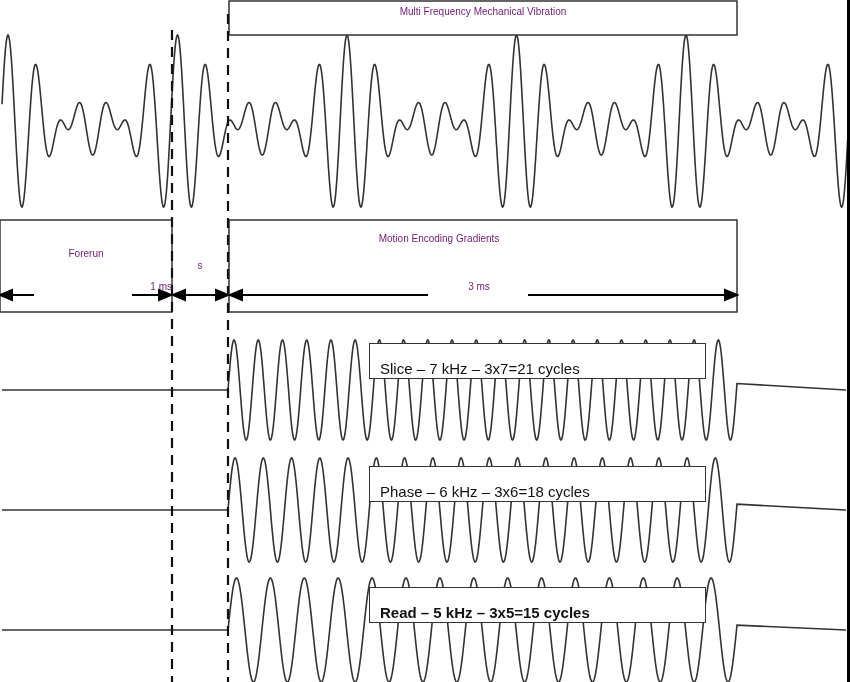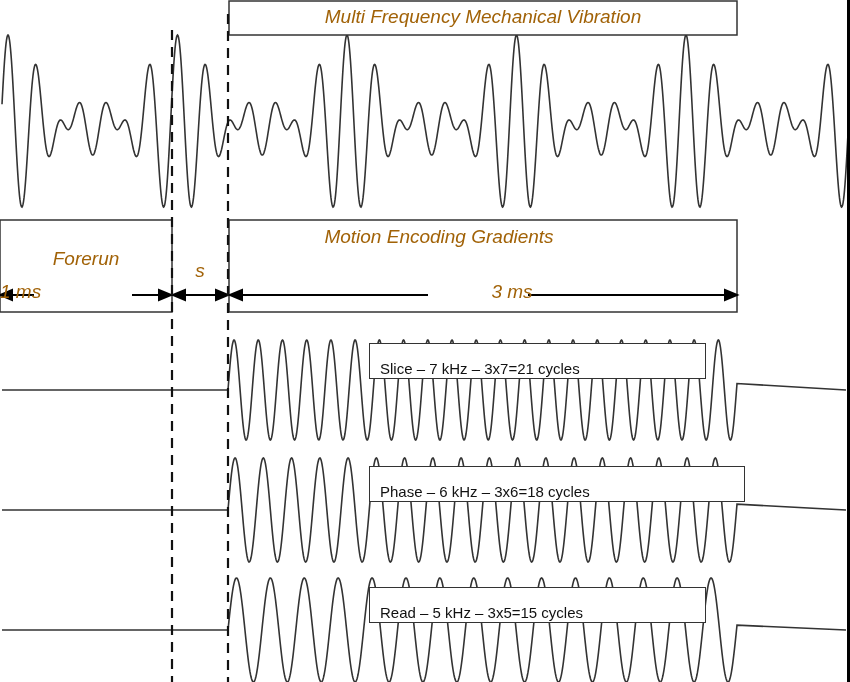--- a/index.html
+++ b/index.html
@@ -1,19 +1,19 @@
 <!DOCTYPE html>
 <html><head>
 <meta charset="utf-8">
 <style>
   html, body { margin: 0; padding: 0; background: #ffffff; }
   body { width: 850px; height: 682px; position: relative; overflow: hidden;
          font-family: "Liberation Sans", sans-serif; }
   #diagram { position: absolute; left: 0; top: 0; }
-  .lbl { position: absolute; font-size: 19px; color: #a16207; white-space: nowrap; font-style: italic; }
+  .lbl { position: absolute; font-size: 10px; color: #701a75; white-space: nowrap; }
   .tag { position: absolute; border: 1.5px solid #333; background: #fff; box-sizing: border-box;
          font-size: 15px; color: #111; padding: 16px 10px; white-space: nowrap; }
   .rbar { position: absolute; right: 0; top: 0; width: 3px; height: 682px; background: #000; }
 </style>
 </head>
 <body>
 
 <svg id="diagram" width="850" height="682" viewBox="0 0 850 682">
 
   <path id="vib-wave" fill="none" stroke="#333" stroke-width="1.6" d="M2.0,104.3L2.5,94.8L3.0,85.6L3.5,76.9L4.0,68.7L4.5,61.3L5.0,54.6L5.5,48.8L6.0,43.9L6.5,40.0L7.0,37.3L7.5,35.6L8.0,35.0L8.5,35.6L9.0,37.3L9.5,40.0L10.0,43.9L10.5,48.8L11.0,54.6L11.5,61.3L12.0,68.7L12.5,76.9L13.0,85.6L13.5,94.8L14.0,104.3L14.5,114.0L15.0,123.8L15.5,133.5L16.0,143.1L16.5,152.4L17.0,161.2L17.5,169.5L18.0,177.2L18.5,184.2L19.0,190.3L19.5,195.6L20.0,199.9L20.5,203.3L21.0,205.6L21.5,206.8L22.0,207.1L22.5,206.3L23.0,204.4L23.5,201.6L24.0,197.9L24.5,193.3L25.0,188.0L25.5,181.9L26.0,175.2L26.5,168.0L27.0,160.4L27.5,152.5L28.0,144.4L28.5,136.2L29.0,128.0L29.5,120.0L30.0,112.2L30.5,104.8L31.0,97.7L31.5,91.2L32.0,85.3L32.5,80.0L33.0,75.5L33.5,71.7L34.0,68.7L34.5,66.4L35.0,65.0L35.5,64.4L36.0,64.6L36.5,65.6L37.0,67.3L37.5,69.6L38.0,72.7L38.5,76.2L39.0,80.3L39.5,84.9L40.0,89.7L40.5,94.9L41.0,100.2L41.5,105.6L42.0,111.1L42.5,116.5L43.0,121.8L43.5,126.9L44.0,131.7L44.5,136.2L45.0,140.4L45.5,144.1L46.0,147.3L46.5,150.1L47.0,152.4L47.5,154.2L48.0,155.5L48.5,156.2L49.0,156.5L49.5,156.3L50.0,155.7L50.5,154.7L51.0,153.3L51.5,151.6L52.0,149.7L52.5,147.5L53.0,145.2L53.5,142.7L54.0,140.2L54.5,137.7L55.0,135.2L55.5,132.8L56.0,130.5L56.5,128.4L57.0,126.5L57.5,124.8L58.0,123.3L58.5,122.1L59.0,121.2L59.5,120.5L60.0,120.1L60.5,120.0L61.0,120.0L61.5,120.3L62.0,120.8L62.5,121.5L63.0,122.2L63.5,123.1L64.0,124.0L64.5,125.0L65.0,126.0L65.5,126.9L66.0,127.7L66.5,128.4L67.0,129.0L67.5,129.4L68.0,129.6L68.5,129.6L69.0,129.4L69.5,129.0L70.0,128.4L70.5,127.5L71.0,126.4L71.5,125.2L72.0,123.7L72.5,122.1L73.0,120.4L73.5,118.6L74.0,116.7L74.5,114.8L75.0,112.9L75.5,111.1L76.0,109.3L76.5,107.7L77.0,106.2L77.5,105.0L78.0,104.0L78.5,103.2L79.0,102.7L79.5,102.5L80.0,102.7L80.5,103.1L81.0,103.9L81.5,105.1L82.0,106.5L82.5,108.3L83.0,110.3L83.5,112.6L84.0,115.1L84.5,117.9L85.0,120.8L85.5,123.8L86.0,127.0L86.5,130.1L87.0,133.2L87.5,136.3L88.0,139.3L88.5,142.1L89.0,144.8L89.5,147.2L90.0,149.3L90.5,151.1L91.0,152.6L91.5,153.8L92.0,154.6L92.5,155.0L93.0,155.0L93.5,154.6L94.0,153.8L94.5,152.6L95.0,151.1L95.5,149.3L96.0,147.2L96.5,144.8L97.0,142.1L97.5,139.3L98.0,136.3L98.5,133.2L99.0,130.1L99.5,127.0L100.0,123.8L100.5,120.8L101.0,117.9L101.5,115.1L102.0,112.6L102.5,110.3L103.0,108.3L103.5,106.5L104.0,105.1L104.5,103.9L105.0,103.1L105.5,102.7L106.0,102.5L106.5,102.7L107.0,103.2L107.5,104.0L108.0,105.0L108.5,106.2L109.0,107.7L109.5,109.3L110.0,111.1L110.5,112.9L111.0,114.8L111.5,116.7L112.0,118.6L112.5,120.4L113.0,122.1L113.5,123.7L114.0,125.2L114.5,126.4L115.0,127.5L115.5,128.4L116.0,129.0L116.5,129.4L117.0,129.6L117.5,129.6L118.0,129.4L118.5,129.0L119.0,128.4L119.5,127.7L120.0,126.9L120.5,126.0L121.0,125.0L121.5,124.0L122.0,123.1L122.5,122.2L123.0,121.5L123.5,120.8L124.0,120.3L124.5,120.0L125.0,120.0L125.5,120.1L126.0,120.5L126.5,121.2L127.0,122.1L127.5,123.3L128.0,124.8L128.5,126.5L129.0,128.4L129.5,130.5L130.0,132.8L130.5,135.2L131.0,137.7L131.5,140.2L132.0,142.7L132.5,145.2L133.0,147.5L133.5,149.7L134.0,151.6L134.5,153.3L135.0,154.7L135.5,155.7L136.0,156.3L136.5,156.5L137.0,156.2L137.5,155.5L138.0,154.2L138.5,152.4L139.0,150.1L139.5,147.3L140.0,144.1L140.5,140.4L141.0,136.2L141.5,131.7L142.0,126.9L142.5,121.8L143.0,116.5L143.5,111.1L144.0,105.6L144.5,100.2L145.0,94.9L145.5,89.7L146.0,84.9L146.5,80.3L147.0,76.2L147.5,72.7L148.0,69.6L148.5,67.3L149.0,65.6L149.5,64.6L150.0,64.4L150.5,65.0L151.0,66.4L151.5,68.7L152.0,71.7L152.5,75.5L153.0,80.0L153.5,85.3L154.0,91.2L154.5,97.7L155.0,104.8L155.5,112.2L156.0,120.0L156.5,128.0L157.0,136.2L157.5,144.4L158.0,152.5L158.5,160.4L159.0,168.0L159.5,175.2L160.0,181.9L160.5,188.0L161.0,193.3L161.5,197.9L162.0,201.6L162.5,204.4L163.0,206.3L163.5,207.1L164.0,206.8L164.5,205.6L165.0,203.3L165.5,199.9L166.0,195.6L166.5,190.3L167.0,184.2L167.5,177.2L168.0,169.5L168.5,161.2L169.0,152.4L169.5,143.1L170.0,133.5L170.5,123.8L171.0,114.0L171.5,104.3L172.0,94.8L172.5,85.6L173.0,76.9L173.5,68.7L174.0,61.3L174.5,54.6L175.0,48.8L175.5,43.9L176.0,40.0L176.5,37.3L177.0,35.6L177.5,35.0L178.0,35.6L178.5,37.3L179.0,40.0L179.5,43.9L180.0,48.8L180.5,54.6L181.0,61.3L181.5,68.7L182.0,76.9L182.5,85.6L183.0,94.8L183.5,104.3L184.0,114.0L184.5,123.8L185.0,133.5L185.5,143.1L186.0,152.4L186.5,161.2L187.0,169.5L187.5,177.2L188.0,184.2L188.5,190.3L189.0,195.6L189.5,199.9L190.0,203.3L190.5,205.6L191.0,206.8L191.5,207.1L192.0,206.3L192.5,204.4L193.0,201.6L193.5,197.9L194.0,193.3L194.5,188.0L195.0,181.9L195.5,175.2L196.0,168.0L196.5,160.4L197.0,152.5L197.5,144.4L198.0,136.2L198.5,128.0L199.0,120.0L199.5,112.2L200.0,104.8L200.5,97.7L201.0,91.2L201.5,85.3L202.0,80.0L202.5,75.5L203.0,71.7L203.5,68.7L204.0,66.4L204.5,65.0L205.0,64.4L205.5,64.6L206.0,65.6L206.5,67.3L207.0,69.6L207.5,72.7L208.0,76.2L208.5,80.3L209.0,84.9L209.5,89.7L210.0,94.9L210.5,100.2L211.0,105.6L211.5,111.1L212.0,116.5L212.5,121.8L213.0,126.9L213.5,131.7L214.0,136.2L214.5,140.4L215.0,144.1L215.5,147.3L216.0,150.1L216.5,152.4L217.0,154.2L217.5,155.5L218.0,156.2L218.5,156.5L219.0,156.3L219.5,155.7L220.0,154.7L220.5,153.3L221.0,151.6L221.5,149.7L222.0,147.5L222.5,145.2L223.0,142.7L223.5,140.2L224.0,137.7L224.5,135.2L225.0,132.8L225.5,130.5L226.0,128.4L226.5,126.5L227.0,124.8L227.5,123.3L228.0,122.1L228.5,121.2L229.0,120.5L229.5,120.1L230.0,120.0L230.5,120.0L231.0,120.3L231.5,120.8L232.0,121.5L232.5,122.2L233.0,123.1L233.5,124.0L234.0,125.0L234.5,126.0L235.0,126.9L235.5,127.7L236.0,128.4L236.5,129.0L237.0,129.4L237.5,129.6L238.0,129.6L238.5,129.4L239.0,129.0L239.5,128.4L240.0,127.5L240.5,126.4L241.0,125.2L241.5,123.7L242.0,122.1L242.5,120.4L243.0,118.6L243.5,116.7L244.0,114.8L244.5,112.9L245.0,111.1L245.5,109.3L246.0,107.7L246.5,106.2L247.0,105.0L247.5,104.0L248.0,103.2L248.5,102.7L249.0,102.5L249.5,102.7L250.0,103.1L250.5,103.9L251.0,105.1L251.5,106.5L252.0,108.3L252.5,110.3L253.0,112.6L253.5,115.1L254.0,117.9L254.5,120.8L255.0,123.8L255.5,127.0L256.0,130.1L256.5,133.2L257.0,136.3L257.5,139.3L258.0,142.1L258.5,144.8L259.0,147.2L259.5,149.3L260.0,151.1L260.5,152.6L261.0,153.8L261.5,154.6L262.0,155.0L262.5,155.0L263.0,154.6L263.5,153.8L264.0,152.6L264.5,151.1L265.0,149.3L265.5,147.2L266.0,144.8L266.5,142.1L267.0,139.3L267.5,136.3L268.0,133.2L268.5,130.1L269.0,127.0L269.5,123.8L270.0,120.8L270.5,117.9L271.0,115.1L271.5,112.6L272.0,110.3L272.5,108.3L273.0,106.5L273.5,105.1L274.0,103.9L274.5,103.1L275.0,102.7L275.5,102.5L276.0,102.7L276.5,103.2L277.0,104.0L277.5,105.0L278.0,106.2L278.5,107.7L279.0,109.3L279.5,111.1L280.0,112.9L280.5,114.8L281.0,116.7L281.5,118.6L282.0,120.4L282.5,122.1L283.0,123.7L283.5,125.2L284.0,126.4L284.5,127.5L285.0,128.4L285.5,129.0L286.0,129.4L286.5,129.6L287.0,129.6L287.5,129.4L288.0,129.0L288.5,128.4L289.0,127.7L289.5,126.9L290.0,126.0L290.5,125.0L291.0,124.0L291.5,123.1L292.0,122.2L292.5,121.5L293.0,120.8L293.5,120.3L294.0,120.0L294.5,120.0L295.0,120.1L295.5,120.5L296.0,121.2L296.5,122.1L297.0,123.3L297.5,124.8L298.0,126.5L298.5,128.4L299.0,130.5L299.5,132.8L300.0,135.2L300.5,137.7L301.0,140.2L301.5,142.7L302.0,145.2L302.5,147.5L303.0,149.7L303.5,151.6L304.0,153.3L304.5,154.7L305.0,155.7L305.5,156.3L306.0,156.5L306.5,156.2L307.0,155.5L307.5,154.2L308.0,152.4L308.5,150.1L309.0,147.3L309.5,144.1L310.0,140.4L310.5,136.2L311.0,131.7L311.5,126.9L312.0,121.8L312.5,116.5L313.0,111.1L313.5,105.6L314.0,100.2L314.5,94.9L315.0,89.7L315.5,84.9L316.0,80.3L316.5,76.2L317.0,72.7L317.5,69.6L318.0,67.3L318.5,65.6L319.0,64.6L319.5,64.4L320.0,65.0L320.5,66.4L321.0,68.7L321.5,71.7L322.0,75.5L322.5,80.0L323.0,85.3L323.5,91.2L324.0,97.7L324.5,104.8L325.0,112.2L325.5,120.0L326.0,128.0L326.5,136.2L327.0,144.4L327.5,152.5L328.0,160.4L328.5,168.0L329.0,175.2L329.5,181.9L330.0,188.0L330.5,193.3L331.0,197.9L331.5,201.6L332.0,204.4L332.5,206.3L333.0,207.1L333.5,206.8L334.0,205.6L334.5,203.3L335.0,199.9L335.5,195.6L336.0,190.3L336.5,184.2L337.0,177.2L337.5,169.5L338.0,161.2L338.5,152.4L339.0,143.1L339.5,133.5L340.0,123.8L340.5,114.0L341.0,104.3L341.5,94.8L342.0,85.6L342.5,76.9L343.0,68.7L343.5,61.3L344.0,54.6L344.5,48.8L345.0,43.9L345.5,40.0L346.0,37.3L346.5,35.6L347.0,35.0L347.5,35.6L348.0,37.3L348.5,40.0L349.0,43.9L349.5,48.8L350.0,54.6L350.5,61.3L351.0,68.7L351.5,76.9L352.0,85.6L352.5,94.8L353.0,104.3L353.5,114.0L354.0,123.8L354.5,133.5L355.0,143.1L355.5,152.4L356.0,161.2L356.5,169.5L357.0,177.2L357.5,184.2L358.0,190.3L358.5,195.6L359.0,199.9L359.5,203.3L360.0,205.6L360.5,206.8L361.0,207.1L361.5,206.3L362.0,204.4L362.5,201.6L363.0,197.9L363.5,193.3L364.0,188.0L364.5,181.9L365.0,175.2L365.5,168.0L366.0,160.4L366.5,152.5L367.0,144.4L367.5,136.2L368.0,128.0L368.5,120.0L369.0,112.2L369.5,104.8L370.0,97.7L370.5,91.2L371.0,85.3L371.5,80.0L372.0,75.5L372.5,71.7L373.0,68.7L373.5,66.4L374.0,65.0L374.5,64.4L375.0,64.6L375.5,65.6L376.0,67.3L376.5,69.6L377.0,72.7L377.5,76.2L378.0,80.3L378.5,84.9L379.0,89.7L379.5,94.9L380.0,100.2L380.5,105.6L381.0,111.1L381.5,116.5L382.0,121.8L382.5,126.9L383.0,131.7L383.5,136.2L384.0,140.4L384.5,144.1L385.0,147.3L385.5,150.1L386.0,152.4L386.5,154.2L387.0,155.5L387.5,156.2L388.0,156.5L388.5,156.3L389.0,155.7L389.5,154.7L390.0,153.3L390.5,151.6L391.0,149.7L391.5,147.5L392.0,145.2L392.5,142.7L393.0,140.2L393.5,137.7L394.0,135.2L394.5,132.8L395.0,130.5L395.5,128.4L396.0,126.5L396.5,124.8L397.0,123.3L397.5,122.1L398.0,121.2L398.5,120.5L399.0,120.1L399.5,120.0L400.0,120.0L400.5,120.3L401.0,120.8L401.5,121.5L402.0,122.2L402.5,123.1L403.0,124.0L403.5,125.0L404.0,126.0L404.5,126.9L405.0,127.7L405.5,128.4L406.0,129.0L406.5,129.4L407.0,129.6L407.5,129.6L408.0,129.4L408.5,129.0L409.0,128.4L409.5,127.5L410.0,126.4L410.5,125.2L411.0,123.7L411.5,122.1L412.0,120.4L412.5,118.6L413.0,116.7L413.5,114.8L414.0,112.9L414.5,111.1L415.0,109.3L415.5,107.7L416.0,106.2L416.5,105.0L417.0,104.0L417.5,103.2L418.0,102.7L418.5,102.5L419.0,102.7L419.5,103.1L420.0,103.9L420.5,105.1L421.0,106.5L421.5,108.3L422.0,110.3L422.5,112.6L423.0,115.1L423.5,117.9L424.0,120.8L424.5,123.8L425.0,127.0L425.5,130.1L426.0,133.2L426.5,136.3L427.0,139.3L427.5,142.1L428.0,144.8L428.5,147.2L429.0,149.3L429.5,151.1L430.0,152.6L430.5,153.8L431.0,154.6L431.5,155.0L432.0,155.0L432.5,154.6L433.0,153.8L433.5,152.6L434.0,151.1L434.5,149.3L435.0,147.2L435.5,144.8L436.0,142.1L436.5,139.3L437.0,136.3L437.5,133.2L438.0,130.1L438.5,127.0L439.0,123.8L439.5,120.8L440.0,117.9L440.5,115.1L441.0,112.6L441.5,110.3L442.0,108.3L442.5,106.5L443.0,105.1L443.5,103.9L444.0,103.1L444.5,102.7L445.0,102.5L445.5,102.7L446.0,103.2L446.5,104.0L447.0,105.0L447.5,106.2L448.0,107.7L448.5,109.3L449.0,111.1L449.5,112.9L450.0,114.8L450.5,116.7L451.0,118.6L451.5,120.4L452.0,122.1L452.5,123.7L453.0,125.2L453.5,126.4L454.0,127.5L454.5,128.4L455.0,129.0L455.5,129.4L456.0,129.6L456.5,129.6L457.0,129.4L457.5,129.0L458.0,128.4L458.5,127.7L459.0,126.9L459.5,126.0L460.0,125.0L460.5,124.0L461.0,123.1L461.5,122.2L462.0,121.5L462.5,120.8L463.0,120.3L463.5,120.0L464.0,120.0L464.5,120.1L465.0,120.5L465.5,121.2L466.0,122.1L466.5,123.3L467.0,124.8L467.5,126.5L468.0,128.4L468.5,130.5L469.0,132.8L469.5,135.2L470.0,137.7L470.5,140.2L471.0,142.7L471.5,145.2L472.0,147.5L472.5,149.7L473.0,151.6L473.5,153.3L474.0,154.7L474.5,155.7L475.0,156.3L475.5,156.5L476.0,156.2L476.5,155.5L477.0,154.2L477.5,152.4L478.0,150.1L478.5,147.3L479.0,144.1L479.5,140.4L480.0,136.2L480.5,131.7L481.0,126.9L481.5,121.8L482.0,116.5L482.5,111.1L483.0,105.6L483.5,100.2L484.0,94.9L484.5,89.7L485.0,84.9L485.5,80.3L486.0,76.2L486.5,72.7L487.0,69.6L487.5,67.3L488.0,65.6L488.5,64.6L489.0,64.4L489.5,65.0L490.0,66.4L490.5,68.7L491.0,71.7L491.5,75.5L492.0,80.0L492.5,85.3L493.0,91.2L493.5,97.7L494.0,104.8L494.5,112.2L495.0,120.0L495.5,128.0L496.0,136.2L496.5,144.4L497.0,152.5L497.5,160.4L498.0,168.0L498.5,175.2L499.0,181.9L499.5,188.0L500.0,193.3L500.5,197.9L501.0,201.6L501.5,204.4L502.0,206.3L502.5,207.1L503.0,206.8L503.5,205.6L504.0,203.3L504.5,199.9L505.0,195.6L505.5,190.3L506.0,184.2L506.5,177.2L507.0,169.5L507.5,161.2L508.0,152.4L508.5,143.1L509.0,133.5L509.5,123.8L510.0,114.0L510.5,104.3L511.0,94.8L511.5,85.6L512.0,76.9L512.5,68.7L513.0,61.3L513.5,54.6L514.0,48.8L514.5,43.9L515.0,40.0L515.5,37.3L516.0,35.6L516.5,35.0L517.0,35.6L517.5,37.3L518.0,40.0L518.5,43.9L519.0,48.8L519.5,54.6L520.0,61.3L520.5,68.7L521.0,76.9L521.5,85.6L522.0,94.8L522.5,104.3L523.0,114.0L523.5,123.8L524.0,133.5L524.5,143.1L525.0,152.4L525.5,161.2L526.0,169.5L526.5,177.2L527.0,184.2L527.5,190.3L528.0,195.6L528.5,199.9L529.0,203.3L529.5,205.6L530.0,206.8L530.5,207.1L531.0,206.3L531.5,204.4L532.0,201.6L532.5,197.9L533.0,193.3L533.5,188.0L534.0,181.9L534.5,175.2L535.0,168.0L535.5,160.4L536.0,152.5L536.5,144.4L537.0,136.2L537.5,128.0L538.0,120.0L538.5,112.2L539.0,104.8L539.5,97.7L540.0,91.2L540.5,85.3L541.0,80.0L541.5,75.5L542.0,71.7L542.5,68.7L543.0,66.4L543.5,65.0L544.0,64.4L544.5,64.6L545.0,65.6L545.5,67.3L546.0,69.6L546.5,72.7L547.0,76.2L547.5,80.3L548.0,84.9L548.5,89.7L549.0,94.9L549.5,100.2L550.0,105.6L550.5,111.1L551.0,116.5L551.5,121.8L552.0,126.9L552.5,131.7L553.0,136.2L553.5,140.4L554.0,144.1L554.5,147.3L555.0,150.1L555.5,152.4L556.0,154.2L556.5,155.5L557.0,156.2L557.5,156.5L558.0,156.3L558.5,155.7L559.0,154.7L559.5,153.3L560.0,151.6L560.5,149.7L561.0,147.5L561.5,145.2L562.0,142.7L562.5,140.2L563.0,137.7L563.5,135.2L564.0,132.8L564.5,130.5L565.0,128.4L565.5,126.5L566.0,124.8L566.5,123.3L567.0,122.1L567.5,121.2L568.0,120.5L568.5,120.1L569.0,120.0L569.5,120.0L570.0,120.3L570.5,120.8L571.0,121.5L571.5,122.2L572.0,123.1L572.5,124.0L573.0,125.0L573.5,126.0L574.0,126.9L574.5,127.7L575.0,128.4L575.5,129.0L576.0,129.4L576.5,129.6L577.0,129.6L577.5,129.4L578.0,129.0L578.5,128.4L579.0,127.5L579.5,126.4L580.0,125.2L580.5,123.7L581.0,122.1L581.5,120.4L582.0,118.6L582.5,116.7L583.0,114.8L583.5,112.9L584.0,111.1L584.5,109.3L585.0,107.7L585.5,106.2L586.0,105.0L586.5,104.0L587.0,103.2L587.5,102.7L588.0,102.5L588.5,102.7L589.0,103.1L589.5,103.9L590.0,105.1L590.5,106.5L591.0,108.3L591.5,110.3L592.0,112.6L592.5,115.1L593.0,117.9L593.5,120.8L594.0,123.8L594.5,127.0L595.0,130.1L595.5,133.2L596.0,136.3L596.5,139.3L597.0,142.1L597.5,144.8L598.0,147.2L598.5,149.3L599.0,151.1L599.5,152.6L600.0,153.8L600.5,154.6L601.0,155.0L601.5,155.0L602.0,154.6L602.5,153.8L603.0,152.6L603.5,151.1L604.0,149.3L604.5,147.2L605.0,144.8L605.5,142.1L606.0,139.3L606.5,136.3L607.0,133.2L607.5,130.1L608.0,127.0L608.5,123.8L609.0,120.8L609.5,117.9L610.0,115.1L610.5,112.6L611.0,110.3L611.5,108.3L612.0,106.5L612.5,105.1L613.0,103.9L613.5,103.1L614.0,102.7L614.5,102.5L615.0,102.7L615.5,103.2L616.0,104.0L616.5,105.0L617.0,106.2L617.5,107.7L618.0,109.3L618.5,111.1L619.0,112.9L619.5,114.8L620.0,116.7L620.5,118.6L621.0,120.4L621.5,122.1L622.0,123.7L622.5,125.2L623.0,126.4L623.5,127.5L624.0,128.4L624.5,129.0L625.0,129.4L625.5,129.6L626.0,129.6L626.5,129.4L627.0,129.0L627.5,128.4L628.0,127.7L628.5,126.9L629.0,126.0L629.5,125.0L630.0,124.0L630.5,123.1L631.0,122.2L631.5,121.5L632.0,120.8L632.5,120.3L633.0,120.0L633.5,120.0L634.0,120.1L634.5,120.5L635.0,121.2L635.5,122.1L636.0,123.3L636.5,124.8L637.0,126.5L637.5,128.4L638.0,130.5L638.5,132.8L639.0,135.2L639.5,137.7L640.0,140.2L640.5,142.7L641.0,145.2L641.5,147.5L642.0,149.7L642.5,151.6L643.0,153.3L643.5,154.7L644.0,155.7L644.5,156.3L645.0,156.5L645.5,156.2L646.0,155.5L646.5,154.2L647.0,152.4L647.5,150.1L648.0,147.3L648.5,144.1L649.0,140.4L649.5,136.2L650.0,131.7L650.5,126.9L651.0,121.8L651.5,116.5L652.0,111.1L652.5,105.6L653.0,100.2L653.5,94.9L654.0,89.7L654.5,84.9L655.0,80.3L655.5,76.2L656.0,72.7L656.5,69.6L657.0,67.3L657.5,65.6L658.0,64.6L658.5,64.4L659.0,65.0L659.5,66.4L660.0,68.7L660.5,71.7L661.0,75.5L661.5,80.0L662.0,85.3L662.5,91.2L663.0,97.7L663.5,104.8L664.0,112.2L664.5,120.0L665.0,128.0L665.5,136.2L666.0,144.4L666.5,152.5L667.0,160.4L667.5,168.0L668.0,175.2L668.5,181.9L669.0,188.0L669.5,193.3L670.0,197.9L670.5,201.6L671.0,204.4L671.5,206.3L672.0,207.1L672.5,206.8L673.0,205.6L673.5,203.3L674.0,199.9L674.5,195.6L675.0,190.3L675.5,184.2L676.0,177.2L676.5,169.5L677.0,161.2L677.5,152.4L678.0,143.1L678.5,133.5L679.0,123.8L679.5,114.0L680.0,104.3L680.5,94.8L681.0,85.6L681.5,76.9L682.0,68.7L682.5,61.3L683.0,54.6L683.5,48.8L684.0,43.9L684.5,40.0L685.0,37.3L685.5,35.6L686.0,35.0L686.5,35.6L687.0,37.3L687.5,40.0L688.0,43.9L688.5,48.8L689.0,54.6L689.5,61.3L690.0,68.7L690.5,76.9L691.0,85.6L691.5,94.8L692.0,104.3L692.5,114.0L693.0,123.8L693.5,133.5L694.0,143.1L694.5,152.4L695.0,161.2L695.5,169.5L696.0,177.2L696.5,184.2L697.0,190.3L697.5,195.6L698.0,199.9L698.5,203.3L699.0,205.6L699.5,206.8L700.0,207.1L700.5,206.3L701.0,204.4L701.5,201.6L702.0,197.9L702.5,193.3L703.0,188.0L703.5,181.9L704.0,175.2L704.5,168.0L705.0,160.4L705.5,152.5L706.0,144.4L706.5,136.2L707.0,128.0L707.5,120.0L708.0,112.2L708.5,104.8L709.0,97.7L709.5,91.2L710.0,85.3L710.5,80.0L711.0,75.5L711.5,71.7L712.0,68.7L712.5,66.4L713.0,65.0L713.5,64.4L714.0,64.6L714.5,65.6L715.0,67.3L715.5,69.6L716.0,72.7L716.5,76.2L717.0,80.3L717.5,84.9L718.0,89.7L718.5,94.9L719.0,100.2L719.5,105.6L720.0,111.1L720.5,116.5L721.0,121.8L721.5,126.9L722.0,131.7L722.5,136.2L723.0,140.4L723.5,144.1L724.0,147.3L724.5,150.1L725.0,152.4L725.5,154.2L726.0,155.5L726.5,156.2L727.0,156.5L727.5,156.3L728.0,155.7L728.5,154.7L729.0,153.3L729.5,151.6L730.0,149.7L730.5,147.5L731.0,145.2L731.5,142.7L732.0,140.2L732.5,137.7L733.0,135.2L733.5,132.8L734.0,130.5L734.5,128.4L735.0,126.5L735.5,124.8L736.0,123.3L736.5,122.1L737.0,121.2L737.5,120.5L738.0,120.1L738.5,120.0L739.0,120.0L739.5,120.3L740.0,120.8L740.5,121.5L741.0,122.2L741.5,123.1L742.0,124.0L742.5,125.0L743.0,126.0L743.5,126.9L744.0,127.7L744.5,128.4L745.0,129.0L745.5,129.4L746.0,129.6L746.5,129.6L747.0,129.4L747.5,129.0L748.0,128.4L748.5,127.5L749.0,126.4L749.5,125.2L750.0,123.7L750.5,122.1L751.0,120.4L751.5,118.6L752.0,116.7L752.5,114.8L753.0,112.9L753.5,111.1L754.0,109.3L754.5,107.7L755.0,106.2L755.5,105.0L756.0,104.0L756.5,103.2L757.0,102.7L757.5,102.5L758.0,102.7L758.5,103.1L759.0,103.9L759.5,105.1L760.0,106.5L760.5,108.3L761.0,110.3L761.5,112.6L762.0,115.1L762.5,117.9L763.0,120.8L763.5,123.8L764.0,127.0L764.5,130.1L765.0,133.2L765.5,136.3L766.0,139.3L766.5,142.1L767.0,144.8L767.5,147.2L768.0,149.3L768.5,151.1L769.0,152.6L769.5,153.8L770.0,154.6L770.5,155.0L771.0,155.0L771.5,154.6L772.0,153.8L772.5,152.6L773.0,151.1L773.5,149.3L774.0,147.2L774.5,144.8L775.0,142.1L775.5,139.3L776.0,136.3L776.5,133.2L777.0,130.1L777.5,127.0L778.0,123.8L778.5,120.8L779.0,117.9L779.5,115.1L780.0,112.6L780.5,110.3L781.0,108.3L781.5,106.5L782.0,105.1L782.5,103.9L783.0,103.1L783.5,102.7L784.0,102.5L784.5,102.7L785.0,103.2L785.5,104.0L786.0,105.0L786.5,106.2L787.0,107.7L787.5,109.3L788.0,111.1L788.5,112.9L789.0,114.8L789.5,116.7L790.0,118.6L790.5,120.4L791.0,122.1L791.5,123.7L792.0,125.2L792.5,126.4L793.0,127.5L793.5,128.4L794.0,129.0L794.5,129.4L795.0,129.6L795.5,129.6L796.0,129.4L796.5,129.0L797.0,128.4L797.5,127.7L798.0,126.9L798.5,126.0L799.0,125.0L799.5,124.0L800.0,123.1L800.5,122.2L801.0,121.5L801.5,120.8L802.0,120.3L802.5,120.0L803.0,120.0L803.5,120.1L804.0,120.5L804.5,121.2L805.0,122.1L805.5,123.3L806.0,124.8L806.5,126.5L807.0,128.4L807.5,130.5L808.0,132.8L808.5,135.2L809.0,137.7L809.5,140.2L810.0,142.7L810.5,145.2L811.0,147.5L811.5,149.7L812.0,151.6L812.5,153.3L813.0,154.7L813.5,155.7L814.0,156.3L814.5,156.5L815.0,156.2L815.5,155.5L816.0,154.2L816.5,152.4L817.0,150.1L817.5,147.3L818.0,144.1L818.5,140.4L819.0,136.2L819.5,131.7L820.0,126.9L820.5,121.8L821.0,116.5L821.5,111.1L822.0,105.6L822.5,100.2L823.0,94.9L823.5,89.7L824.0,84.9L824.5,80.3L825.0,76.2L825.5,72.7L826.0,69.6L826.5,67.3L827.0,65.6L827.5,64.6L828.0,64.4L828.5,65.0L829.0,66.4L829.5,68.7L830.0,71.7L830.5,75.5L831.0,80.0L831.5,85.3L832.0,91.2L832.5,97.7L833.0,104.8L833.5,112.2L834.0,120.0L834.5,128.0L835.0,136.2L835.5,144.4L836.0,152.5L836.5,160.4L837.0,168.0L837.5,175.2L838.0,181.9L838.5,188.0L839.0,193.3L839.5,197.9L840.0,201.6L840.5,204.4L841.0,206.3L841.5,207.1L842.0,206.8L842.5,205.6L843.0,203.3L843.5,199.9L844.0,195.6L844.5,190.3L845.0,184.2L845.5,177.2L846.0,169.5L846.5,161.2L847.0,152.4L847.5,143.1L848.0,133.5"></path>
@@ -41,20 +41,20 @@
   <path id="g2" fill="none" stroke="#333" stroke-width="1.6" d="M2,630 L228,630 L228.0,630.0 L228.5,625.2 L229.0,620.4 L229.5,615.7 L230.0,611.2 L230.5,606.8 L231.0,602.6 L231.5,598.6 L232.0,594.9 L232.5,591.5 L233.0,588.4 L233.5,585.7 L234.0,583.4 L234.5,581.4 L235.0,579.9 L235.5,578.8 L236.0,578.2 L236.5,578.0 L237.0,578.2 L237.5,578.9 L238.0,580.1 L238.5,581.6 L239.0,583.6 L239.5,586.0 L240.0,588.7 L240.5,591.8 L241.0,595.2 L241.5,599.0 L242.0,603.0 L242.5,607.2 L243.0,611.6 L243.5,616.2 L244.0,620.9 L244.5,625.7 L245.0,630.5 L245.5,635.3 L246.0,640.1 L246.5,644.7 L247.0,649.3 L247.5,653.7 L248.0,657.9 L248.5,661.8 L249.0,665.5 L249.5,668.8 L250.0,671.9 L250.5,674.5 L251.0,676.8 L251.5,678.7 L252.0,680.2 L252.5,681.2 L253.0,681.8 L253.5,682.0 L254.0,681.7 L254.5,681.0 L255.0,679.8 L255.5,678.2 L256.0,676.2 L256.5,673.8 L257.0,671.0 L257.5,667.9 L258.0,664.4 L258.5,660.6 L259.0,656.6 L259.5,652.4 L260.0,647.9 L260.5,643.3 L261.0,638.6 L261.5,633.9 L262.0,629.0 L262.5,624.2 L263.0,619.5 L263.5,614.8 L264.0,610.3 L264.5,605.9 L265.0,601.7 L265.5,597.8 L266.0,594.2 L266.5,590.8 L267.0,587.8 L267.5,585.2 L268.0,583.0 L268.5,581.1 L269.0,579.7 L269.5,578.7 L270.0,578.1 L270.5,578.0 L271.0,578.3 L271.5,579.1 L272.0,580.3 L272.5,582.0 L273.0,584.0 L273.5,586.5 L274.0,589.3 L274.5,592.5 L275.0,596.0 L275.5,599.7 L276.0,603.8 L276.5,608.1 L277.0,612.5 L277.5,617.1 L278.0,621.8 L278.5,626.6 L279.0,631.4 L279.5,636.2 L280.0,641.0 L280.5,645.7 L281.0,650.2 L281.5,654.5 L282.0,658.7 L282.5,662.6 L283.0,666.2 L283.5,669.5 L284.0,672.4 L284.5,675.0 L285.0,677.2 L285.5,679.1 L286.0,680.4 L286.5,681.4 L287.0,681.9 L287.5,682.0 L288.0,681.6 L288.5,680.8 L289.0,679.5 L289.5,677.8 L290.0,675.7 L290.5,673.3 L291.0,670.4 L291.5,667.2 L292.0,663.7 L292.5,659.9 L293.0,655.8 L293.5,651.5 L294.0,647.0 L294.5,642.4 L295.0,637.7 L295.5,632.9 L296.0,628.1 L296.5,623.3 L297.0,618.5 L297.5,613.9 L298.0,609.4 L298.5,605.1 L299.0,600.9 L299.5,597.1 L300.0,593.5 L300.5,590.2 L301.0,587.3 L301.5,584.7 L302.0,582.6 L302.5,580.8 L303.0,579.4 L303.5,578.5 L304.0,578.1 L304.5,578.0 L305.0,578.5 L305.5,579.3 L306.0,580.6 L306.5,582.4 L307.0,584.5 L307.5,587.0 L308.0,589.9 L308.5,593.1 L309.0,596.7 L309.5,600.5 L310.0,604.6 L310.5,608.9 L311.0,613.4 L311.5,618.1 L312.0,622.8 L312.5,627.6 L313.0,632.4 L313.5,637.2 L314.0,641.9 L314.5,646.6 L315.0,651.1 L315.5,655.4 L316.0,659.5 L316.5,663.3 L317.0,666.9 L317.5,670.1 L318.0,673.0 L318.5,675.5 L319.0,677.6 L319.5,679.4 L320.0,680.7 L320.5,681.5 L321.0,682.0 L321.5,681.9 L322.0,681.5 L322.5,680.6 L323.0,679.2 L323.5,677.4 L324.0,675.3 L324.5,672.7 L325.0,669.8 L325.5,666.5 L326.0,662.9 L326.5,659.1 L327.0,654.9 L327.5,650.6 L328.0,646.1 L328.5,641.5 L329.0,636.7 L329.5,631.9 L330.0,627.1 L330.5,622.3 L331.0,617.6 L331.5,613.0 L332.0,608.5 L332.5,604.2 L333.0,600.1 L333.5,596.3 L334.0,592.8 L334.5,589.6 L335.0,586.7 L335.5,584.3 L336.0,582.2 L336.5,580.5 L337.0,579.2 L337.5,578.4 L338.0,578.0 L338.5,578.1 L339.0,578.6 L339.5,579.6 L340.0,580.9 L340.5,582.8 L341.0,585.0 L341.5,587.6 L342.0,590.5 L342.5,593.8 L343.0,597.4 L343.5,601.3 L344.0,605.5 L344.5,609.8 L345.0,614.3 L345.5,619.0 L346.0,623.8 L346.5,628.6 L347.0,633.4 L347.5,638.2 L348.0,642.9 L348.5,647.5 L349.0,651.9 L349.5,656.2 L350.0,660.3 L350.5,664.0 L351.0,667.5 L351.5,670.7 L352.0,673.5 L352.5,676.0 L353.0,678.0 L353.5,679.7 L354.0,680.9 L354.5,681.7 L355.0,682.0 L355.5,681.9 L356.0,681.3 L356.5,680.3 L357.0,678.9 L357.5,677.0 L358.0,674.8 L358.5,672.2 L359.0,669.2 L359.5,665.8 L360.0,662.2 L360.5,658.3 L361.0,654.1 L361.5,649.7 L362.0,645.2 L362.5,640.5 L363.0,635.8 L363.5,631.0 L364.0,626.1 L364.5,621.4 L365.0,616.7 L365.5,612.1 L366.0,607.6 L366.5,603.4 L367.0,599.4 L367.5,595.6 L368.0,592.1 L368.5,589.0 L369.0,586.2 L369.5,583.8 L370.0,581.8 L370.5,580.2 L371.0,579.0 L371.5,578.3 L372.0,578.0 L372.5,578.2 L373.0,578.8 L373.5,579.8 L374.0,581.3 L374.5,583.2 L375.0,585.5 L375.5,588.1 L376.0,591.2 L376.5,594.5 L377.0,598.2 L377.5,602.1 L378.0,606.3 L378.5,610.7 L379.0,615.3 L379.5,619.9 L380.0,624.7 L380.5,629.5 L381.0,634.3 L381.5,639.1 L382.0,643.8 L382.5,648.4 L383.0,652.8 L383.5,657.0 L384.0,661.0 L384.5,664.8 L385.0,668.2 L385.5,671.3 L386.0,674.0 L386.5,676.4 L387.0,678.4 L387.5,679.9 L388.0,681.1 L388.5,681.8 L389.0,682.0 L389.5,681.8 L390.0,681.2 L390.5,680.1 L391.0,678.6 L391.5,676.6 L392.0,674.3 L392.5,671.6 L393.0,668.5 L393.5,665.1 L394.0,661.4 L394.5,657.4 L395.0,653.2 L395.5,648.8 L396.0,644.3 L396.5,639.6 L397.0,634.8 L397.5,630.0 L398.0,625.2 L398.5,620.4 L399.0,615.7 L399.5,611.2 L400.0,606.8 L400.5,602.6 L401.0,598.6 L401.5,594.9 L402.0,591.5 L402.5,588.4 L403.0,585.7 L403.5,583.4 L404.0,581.4 L404.5,579.9 L405.0,578.8 L405.5,578.2 L406.0,578.0 L406.5,578.2 L407.0,578.9 L407.5,580.1 L408.0,581.6 L408.5,583.6 L409.0,586.0 L409.5,588.7 L410.0,591.8 L410.5,595.2 L411.0,599.0 L411.5,603.0 L412.0,607.2 L412.5,611.6 L413.0,616.2 L413.5,620.9 L414.0,625.7 L414.5,630.5 L415.0,635.3 L415.5,640.1 L416.0,644.7 L416.5,649.3 L417.0,653.7 L417.5,657.9 L418.0,661.8 L418.5,665.5 L419.0,668.8 L419.5,671.9 L420.0,674.5 L420.5,676.8 L421.0,678.7 L421.5,680.2 L422.0,681.2 L422.5,681.8 L423.0,682.0 L423.5,681.7 L424.0,681.0 L424.5,679.8 L425.0,678.2 L425.5,676.2 L426.0,673.8 L426.5,671.0 L427.0,667.9 L427.5,664.4 L428.0,660.6 L428.5,656.6 L429.0,652.4 L429.5,647.9 L430.0,643.3 L430.5,638.6 L431.0,633.9 L431.5,629.0 L432.0,624.2 L432.5,619.5 L433.0,614.8 L433.5,610.3 L434.0,605.9 L434.5,601.7 L435.0,597.8 L435.5,594.2 L436.0,590.8 L436.5,587.8 L437.0,585.2 L437.5,583.0 L438.0,581.1 L438.5,579.7 L439.0,578.7 L439.5,578.1 L440.0,578.0 L440.5,578.3 L441.0,579.1 L441.5,580.3 L442.0,582.0 L442.5,584.0 L443.0,586.5 L443.5,589.3 L444.0,592.5 L444.5,596.0 L445.0,599.7 L445.5,603.8 L446.0,608.1 L446.5,612.5 L447.0,617.1 L447.5,621.8 L448.0,626.6 L448.5,631.4 L449.0,636.2 L449.5,641.0 L450.0,645.7 L450.5,650.2 L451.0,654.5 L451.5,658.7 L452.0,662.6 L452.5,666.2 L453.0,669.5 L453.5,672.4 L454.0,675.0 L454.5,677.2 L455.0,679.1 L455.5,680.4 L456.0,681.4 L456.5,681.9 L457.0,682.0 L457.5,681.6 L458.0,680.8 L458.5,679.5 L459.0,677.8 L459.5,675.7 L460.0,673.3 L460.5,670.4 L461.0,667.2 L461.5,663.7 L462.0,659.9 L462.5,655.8 L463.0,651.5 L463.5,647.0 L464.0,642.4 L464.5,637.7 L465.0,632.9 L465.5,628.1 L466.0,623.3 L466.5,618.5 L467.0,613.9 L467.5,609.4 L468.0,605.1 L468.5,600.9 L469.0,597.1 L469.5,593.5 L470.0,590.2 L470.5,587.3 L471.0,584.7 L471.5,582.6 L472.0,580.8 L472.5,579.4 L473.0,578.5 L473.5,578.1 L474.0,578.0 L474.5,578.5 L475.0,579.3 L475.5,580.6 L476.0,582.4 L476.5,584.5 L477.0,587.0 L477.5,589.9 L478.0,593.1 L478.5,596.7 L479.0,600.5 L479.5,604.6 L480.0,608.9 L480.5,613.4 L481.0,618.1 L481.5,622.8 L482.0,627.6 L482.5,632.4 L483.0,637.2 L483.5,641.9 L484.0,646.6 L484.5,651.1 L485.0,655.4 L485.5,659.5 L486.0,663.3 L486.5,666.9 L487.0,670.1 L487.5,673.0 L488.0,675.5 L488.5,677.6 L489.0,679.4 L489.5,680.7 L490.0,681.5 L490.5,682.0 L491.0,681.9 L491.5,681.5 L492.0,680.6 L492.5,679.2 L493.0,677.4 L493.5,675.3 L494.0,672.7 L494.5,669.8 L495.0,666.5 L495.5,662.9 L496.0,659.1 L496.5,654.9 L497.0,650.6 L497.5,646.1 L498.0,641.5 L498.5,636.7 L499.0,631.9 L499.5,627.1 L500.0,622.3 L500.5,617.6 L501.0,613.0 L501.5,608.5 L502.0,604.2 L502.5,600.1 L503.0,596.3 L503.5,592.8 L504.0,589.6 L504.5,586.7 L505.0,584.3 L505.5,582.2 L506.0,580.5 L506.5,579.2 L507.0,578.4 L507.5,578.0 L508.0,578.1 L508.5,578.6 L509.0,579.6 L509.5,580.9 L510.0,582.8 L510.5,585.0 L511.0,587.6 L511.5,590.5 L512.0,593.8 L512.5,597.4 L513.0,601.3 L513.5,605.5 L514.0,609.8 L514.5,614.3 L515.0,619.0 L515.5,623.8 L516.0,628.6 L516.5,633.4 L517.0,638.2 L517.5,642.9 L518.0,647.5 L518.5,651.9 L519.0,656.2 L519.5,660.3 L520.0,664.0 L520.5,667.5 L521.0,670.7 L521.5,673.5 L522.0,676.0 L522.5,678.0 L523.0,679.7 L523.5,680.9 L524.0,681.7 L524.5,682.0 L525.0,681.9 L525.5,681.3 L526.0,680.3 L526.5,678.9 L527.0,677.0 L527.5,674.8 L528.0,672.2 L528.5,669.2 L529.0,665.8 L529.5,662.2 L530.0,658.3 L530.5,654.1 L531.0,649.7 L531.5,645.2 L532.0,640.5 L532.5,635.8 L533.0,631.0 L533.5,626.1 L534.0,621.4 L534.5,616.7 L535.0,612.1 L535.5,607.6 L536.0,603.4 L536.5,599.4 L537.0,595.6 L537.5,592.1 L538.0,589.0 L538.5,586.2 L539.0,583.8 L539.5,581.8 L540.0,580.2 L540.5,579.0 L541.0,578.3 L541.5,578.0 L542.0,578.2 L542.5,578.8 L543.0,579.8 L543.5,581.3 L544.0,583.2 L544.5,585.5 L545.0,588.1 L545.5,591.2 L546.0,594.5 L546.5,598.2 L547.0,602.1 L547.5,606.3 L548.0,610.7 L548.5,615.3 L549.0,619.9 L549.5,624.7 L550.0,629.5 L550.5,634.3 L551.0,639.1 L551.5,643.8 L552.0,648.4 L552.5,652.8 L553.0,657.0 L553.5,661.0 L554.0,664.8 L554.5,668.2 L555.0,671.3 L555.5,674.0 L556.0,676.4 L556.5,678.4 L557.0,679.9 L557.5,681.1 L558.0,681.8 L558.5,682.0 L559.0,681.8 L559.5,681.2 L560.0,680.1 L560.5,678.6 L561.0,676.6 L561.5,674.3 L562.0,671.6 L562.5,668.5 L563.0,665.1 L563.5,661.4 L564.0,657.4 L564.5,653.2 L565.0,648.8 L565.5,644.3 L566.0,639.6 L566.5,634.8 L567.0,630.0 L567.5,625.2 L568.0,620.4 L568.5,615.7 L569.0,611.2 L569.5,606.8 L570.0,602.6 L570.5,598.6 L571.0,594.9 L571.5,591.5 L572.0,588.4 L572.5,585.7 L573.0,583.4 L573.5,581.4 L574.0,579.9 L574.5,578.8 L575.0,578.2 L575.5,578.0 L576.0,578.2 L576.5,578.9 L577.0,580.1 L577.5,581.6 L578.0,583.6 L578.5,586.0 L579.0,588.7 L579.5,591.8 L580.0,595.2 L580.5,599.0 L581.0,603.0 L581.5,607.2 L582.0,611.6 L582.5,616.2 L583.0,620.9 L583.5,625.7 L584.0,630.5 L584.5,635.3 L585.0,640.1 L585.5,644.7 L586.0,649.3 L586.5,653.7 L587.0,657.9 L587.5,661.8 L588.0,665.5 L588.5,668.8 L589.0,671.9 L589.5,674.5 L590.0,676.8 L590.5,678.7 L591.0,680.2 L591.5,681.2 L592.0,681.8 L592.5,682.0 L593.0,681.7 L593.5,681.0 L594.0,679.8 L594.5,678.2 L595.0,676.2 L595.5,673.8 L596.0,671.0 L596.5,667.9 L597.0,664.4 L597.5,660.6 L598.0,656.6 L598.5,652.4 L599.0,647.9 L599.5,643.3 L600.0,638.6 L600.5,633.9 L601.0,629.0 L601.5,624.2 L602.0,619.5 L602.5,614.8 L603.0,610.3 L603.5,605.9 L604.0,601.7 L604.5,597.8 L605.0,594.2 L605.5,590.8 L606.0,587.8 L606.5,585.2 L607.0,583.0 L607.5,581.1 L608.0,579.7 L608.5,578.7 L609.0,578.1 L609.5,578.0 L610.0,578.3 L610.5,579.1 L611.0,580.3 L611.5,582.0 L612.0,584.0 L612.5,586.5 L613.0,589.3 L613.5,592.5 L614.0,596.0 L614.5,599.7 L615.0,603.8 L615.5,608.1 L616.0,612.5 L616.5,617.1 L617.0,621.8 L617.5,626.6 L618.0,631.4 L618.5,636.2 L619.0,641.0 L619.5,645.7 L620.0,650.2 L620.5,654.5 L621.0,658.7 L621.5,662.6 L622.0,666.2 L622.5,669.5 L623.0,672.4 L623.5,675.0 L624.0,677.2 L624.5,679.1 L625.0,680.4 L625.5,681.4 L626.0,681.9 L626.5,682.0 L627.0,681.6 L627.5,680.8 L628.0,679.5 L628.5,677.8 L629.0,675.7 L629.5,673.3 L630.0,670.4 L630.5,667.2 L631.0,663.7 L631.5,659.9 L632.0,655.8 L632.5,651.5 L633.0,647.0 L633.5,642.4 L634.0,637.7 L634.5,632.9 L635.0,628.1 L635.5,623.3 L636.0,618.5 L636.5,613.9 L637.0,609.4 L637.5,605.1 L638.0,600.9 L638.5,597.1 L639.0,593.5 L639.5,590.2 L640.0,587.3 L640.5,584.7 L641.0,582.6 L641.5,580.8 L642.0,579.4 L642.5,578.5 L643.0,578.1 L643.5,578.0 L644.0,578.5 L644.5,579.3 L645.0,580.6 L645.5,582.4 L646.0,584.5 L646.5,587.0 L647.0,589.9 L647.5,593.1 L648.0,596.7 L648.5,600.5 L649.0,604.6 L649.5,608.9 L650.0,613.4 L650.5,618.1 L651.0,622.8 L651.5,627.6 L652.0,632.4 L652.5,637.2 L653.0,641.9 L653.5,646.6 L654.0,651.1 L654.5,655.4 L655.0,659.5 L655.5,663.3 L656.0,666.9 L656.5,670.1 L657.0,673.0 L657.5,675.5 L658.0,677.6 L658.5,679.4 L659.0,680.7 L659.5,681.5 L660.0,682.0 L660.5,681.9 L661.0,681.5 L661.5,680.6 L662.0,679.2 L662.5,677.4 L663.0,675.3 L663.5,672.7 L664.0,669.8 L664.5,666.5 L665.0,662.9 L665.5,659.1 L666.0,654.9 L666.5,650.6 L667.0,646.1 L667.5,641.5 L668.0,636.7 L668.5,631.9 L669.0,627.1 L669.5,622.3 L670.0,617.6 L670.5,613.0 L671.0,608.5 L671.5,604.2 L672.0,600.1 L672.5,596.3 L673.0,592.8 L673.5,589.6 L674.0,586.7 L674.5,584.3 L675.0,582.2 L675.5,580.5 L676.0,579.2 L676.5,578.4 L677.0,578.0 L677.5,578.1 L678.0,578.6 L678.5,579.6 L679.0,580.9 L679.5,582.8 L680.0,585.0 L680.5,587.6 L681.0,590.5 L681.5,593.8 L682.0,597.4 L682.5,601.3 L683.0,605.5 L683.5,609.8 L684.0,614.3 L684.5,619.0 L685.0,623.8 L685.5,628.6 L686.0,633.4 L686.5,638.2 L687.0,642.9 L687.5,647.5 L688.0,651.9 L688.5,656.2 L689.0,660.3 L689.5,664.0 L690.0,667.5 L690.5,670.7 L691.0,673.5 L691.5,676.0 L692.0,678.0 L692.5,679.7 L693.0,680.9 L693.5,681.7 L694.0,682.0 L694.5,681.9 L695.0,681.3 L695.5,680.3 L696.0,678.9 L696.5,677.0 L697.0,674.8 L697.5,672.2 L698.0,669.2 L698.5,665.8 L699.0,662.2 L699.5,658.3 L700.0,654.1 L700.5,649.7 L701.0,645.2 L701.5,640.5 L702.0,635.8 L702.5,631.0 L703.0,626.1 L703.5,621.4 L704.0,616.7 L704.5,612.1 L705.0,607.6 L705.5,603.4 L706.0,599.4 L706.5,595.6 L707.0,592.1 L707.5,589.0 L708.0,586.2 L708.5,583.8 L709.0,581.8 L709.5,580.2 L710.0,579.0 L710.5,578.3 L711.0,578.0 L711.5,578.2 L712.0,578.8 L712.5,579.8 L713.0,581.3 L713.5,583.2 L714.0,585.5 L714.5,588.1 L715.0,591.2 L715.5,594.5 L716.0,598.2 L716.5,602.1 L717.0,606.3 L717.5,610.7 L718.0,615.3 L718.5,619.9 L719.0,624.7 L719.5,629.5 L720.0,634.3 L720.5,639.1 L721.0,643.8 L721.5,648.4 L722.0,652.8 L722.5,657.0 L723.0,661.0 L723.5,664.8 L724.0,668.2 L724.5,671.3 L725.0,674.0 L725.5,676.4 L726.0,678.4 L726.5,679.9 L727.0,681.1 L727.5,681.8 L728.0,682.0 L728.5,681.8 L729.0,681.2 L729.5,680.1 L730.0,678.6 L730.5,676.6 L731.0,674.3 L731.5,671.6 L732.0,668.5 L732.5,665.1 L733.0,661.4 L733.5,657.4 L734.0,653.2 L734.5,648.8 L735.0,644.3 L735.5,639.6 L736.0,634.8 L736.5,630.0 L737.0,625.2 L846,630"></path>
 
   <line x1="172" y1="30" x2="172" y2="682" stroke="#111" stroke-width="2.2" stroke-dasharray="10,7"></line>
   <line x1="228" y1="14" x2="228" y2="682" stroke="#111" stroke-width="2.2" stroke-dasharray="10,7"></line>
 </svg>
 
 <div class="rbar"></div>
 
 <div class="lbl" style="left:229px;width:508px;top:6px;text-align:center;">Multi Frequency Mechanical Vibration</div>
 <div class="lbl" style="left:0;width:172px;top:248px;text-align:center;">Forerun</div>
-<div class="lbl" style="left:0;width:172px;top:281px;text-align:left;">1 ms</div>
+<div class="lbl" style="left:0;width:172px;top:281px;text-align:right;">1 ms</div>
 <div class="lbl" style="left:172px;width:56px;top:260px;text-align:center;">s</div>
-<div class="lbl" style="left:229px;width:420px;top:226px;text-align:center;">Motion Encoding Gradients</div>
-<div class="lbl" style="left:229px;width:500px;top:281px;text-align:center;padding-left:33px;">3 ms</div>
+<div class="lbl" style="left:229px;width:420px;top:233px;text-align:center;">Motion Encoding Gradients</div>
+<div class="lbl" style="left:229px;width:500px;top:281px;text-align:center;">3 ms</div>
 
 <div class="tag" style="left:369px;top:343px;width:337px;height:36px;">Slice – 7 kHz – 3x7=21 cycles</div>
-<div class="tag" style="left:369px;top:466px;width:376px;height:36px;">Phase – 6 kHz – 3x6=18 cycles</div>
-<div class="tag" style="left:369px;top:587px;width:337px;height:36px;">Read – 5 kHz – 3x5=15 cycles</div>
+<div class="tag" style="left:369px;top:466px;width:337px;height:36px;">Phase – 6 kHz – 3x6=18 cycles</div>
+<div class="tag" style="left:369px;top:587px;width:337px;height:36px;font-weight:bold;">Read – 5 kHz – 3x5=15 cycles</div>
 
 </body></html>

